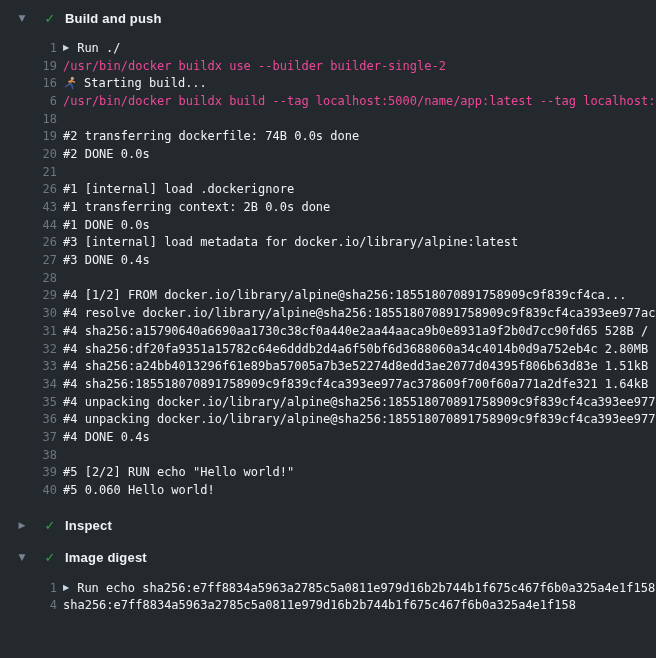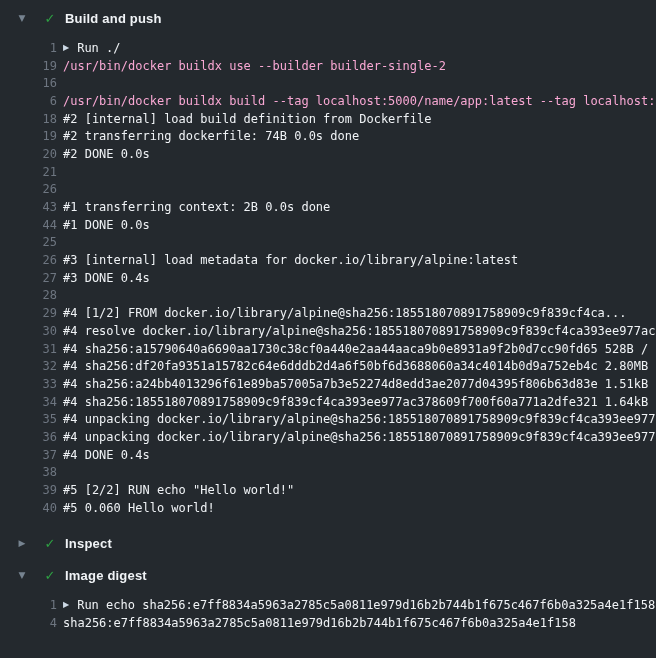--- a/index.html
+++ b/index.html
@@ -51,21 +51,21 @@
     text-align: right;
     color: #6e7681;
     user-select: none;
   }
   .line-content {
     margin-left: 6px; flex: none;
     display: flex; align-items: center;
     white-space: pre;
   }
   .line-text { white-space: pre; }
-  .kind-command { color: #f9a8d4; }
+  .kind-command { color: #ec4899; }
   .kind-run { font-weight: normal; }
   .run-caret {
     color: #cdd9e5; font-size: 8px; line-height: 1;
     margin-right: 8px;
     font-family: "DejaVu Sans", sans-serif;
   }
   .emoji-icon {
     width: 14px; height: 14px; margin-right: 7px; flex: none;
     display: inline-flex; align-items: center; justify-content: center;
   }
@@ -89,65 +89,69 @@
   </div>
 
 
   <div class="log-line">
     <span class="gutter">19</span>
     <span class="line-content"><span class="line-text kind-command">/usr/bin/docker buildx use --builder builder-single-2</span></span>
   </div>
 
   <div class="log-line">
     <span class="gutter">16</span>
+    <span class="line-content"><span class="emoji-icon"><svg viewBox="0 0 14 14" width="14" height="14">
+                  <circle cx="9.3" cy="2.4" r="1.6" fill="#d5a379"></circle>
+                  <path d="M8.9 5 L11.4 6.2" stroke="#d5a379" stroke-width="1.3" stroke-linecap="round"></path>
+                  <path d="M8.2 4.8 L5.8 5.6" stroke="#d5a379" stroke-width="1.3" stroke-linecap="round"></path>
+                  <path d="M8.6 4.6 L6.8 7.4" stroke="#e67e22" stroke-width="2.2" stroke-linecap="round"></path>
+                  <path d="M6.8 7.4 L9.2 9.8 L9.6 12.4" stroke="#3b5998" stroke-width="1.6" fill="none" stroke-linecap="round" stroke-linejoin="round"></path>
+                  <path d="M6.8 7.6 L4.6 9.4 L2.6 10.6" stroke="#3b5998" stroke-width="1.6" fill="none" stroke-linecap="round" stroke-linejoin="round"></path>
+                </svg></span><span class="line-text">Starting build...</span></span>
   </div>
 
   <div class="log-line">
     <span class="gutter">6</span>
     <span class="line-content"><span class="line-text kind-command">/usr/bin/docker buildx build --tag localhost:5000/name/app:latest --tag localhost:50</span></span>
   </div>
 
   <div class="log-line">
     <span class="gutter">18</span>
-    <span class="line-content"><span class="line-text">#2 [internal] load build definition from Dockerfile</span></span>
   </div>
 
   <div class="log-line">
     <span class="gutter">19</span>
     <span class="line-content"><span class="line-text">#2 transferring dockerfile: 74B 0.0s done</span></span>
   </div>
 
   <div class="log-line">
     <span class="gutter">20</span>
     <span class="line-content"><span class="line-text">#2 DONE 0.0s</span></span>
   </div>
 
   <div class="log-line">
     <span class="gutter">21</span>
     <span class="line-content"><span class="line-text"></span></span>
   </div>
 
   <div class="log-line">
     <span class="gutter">26</span>
+    <span class="line-content"><span class="line-text">#1 [internal] load .dockerignore</span></span>
   </div>
 
   <div class="log-line">
     <span class="gutter">43</span>
     <span class="line-content"><span class="line-text">#1 transferring context: 2B 0.0s done</span></span>
   </div>
 
   <div class="log-line">
     <span class="gutter">44</span>
     <span class="line-content"><span class="line-text">#1 DONE 0.0s</span></span>
   </div>
 
-  <div class="log-line">
-    <span class="gutter">25</span>
-    <span class="line-content"><span class="line-text"></span></span>
-  </div>
 
   <div class="log-line">
     <span class="gutter">26</span>
     <span class="line-content"><span class="line-text">#3 [internal] load metadata for docker.io/library/alpine:latest</span></span>
   </div>
 
   <div class="log-line">
     <span class="gutter">27</span>
     <span class="line-content"><span class="line-text">#3 DONE 0.4s</span></span>
   </div>

